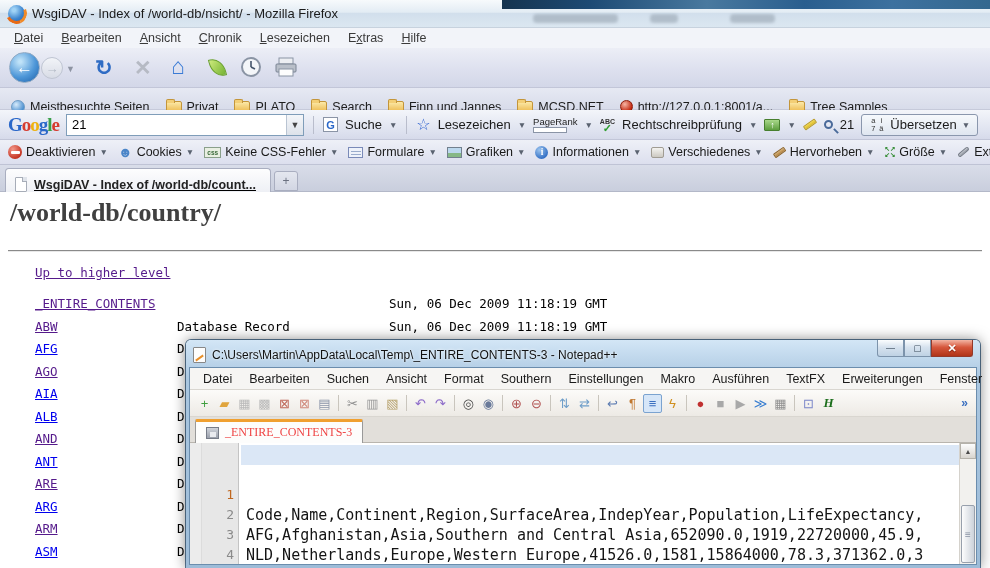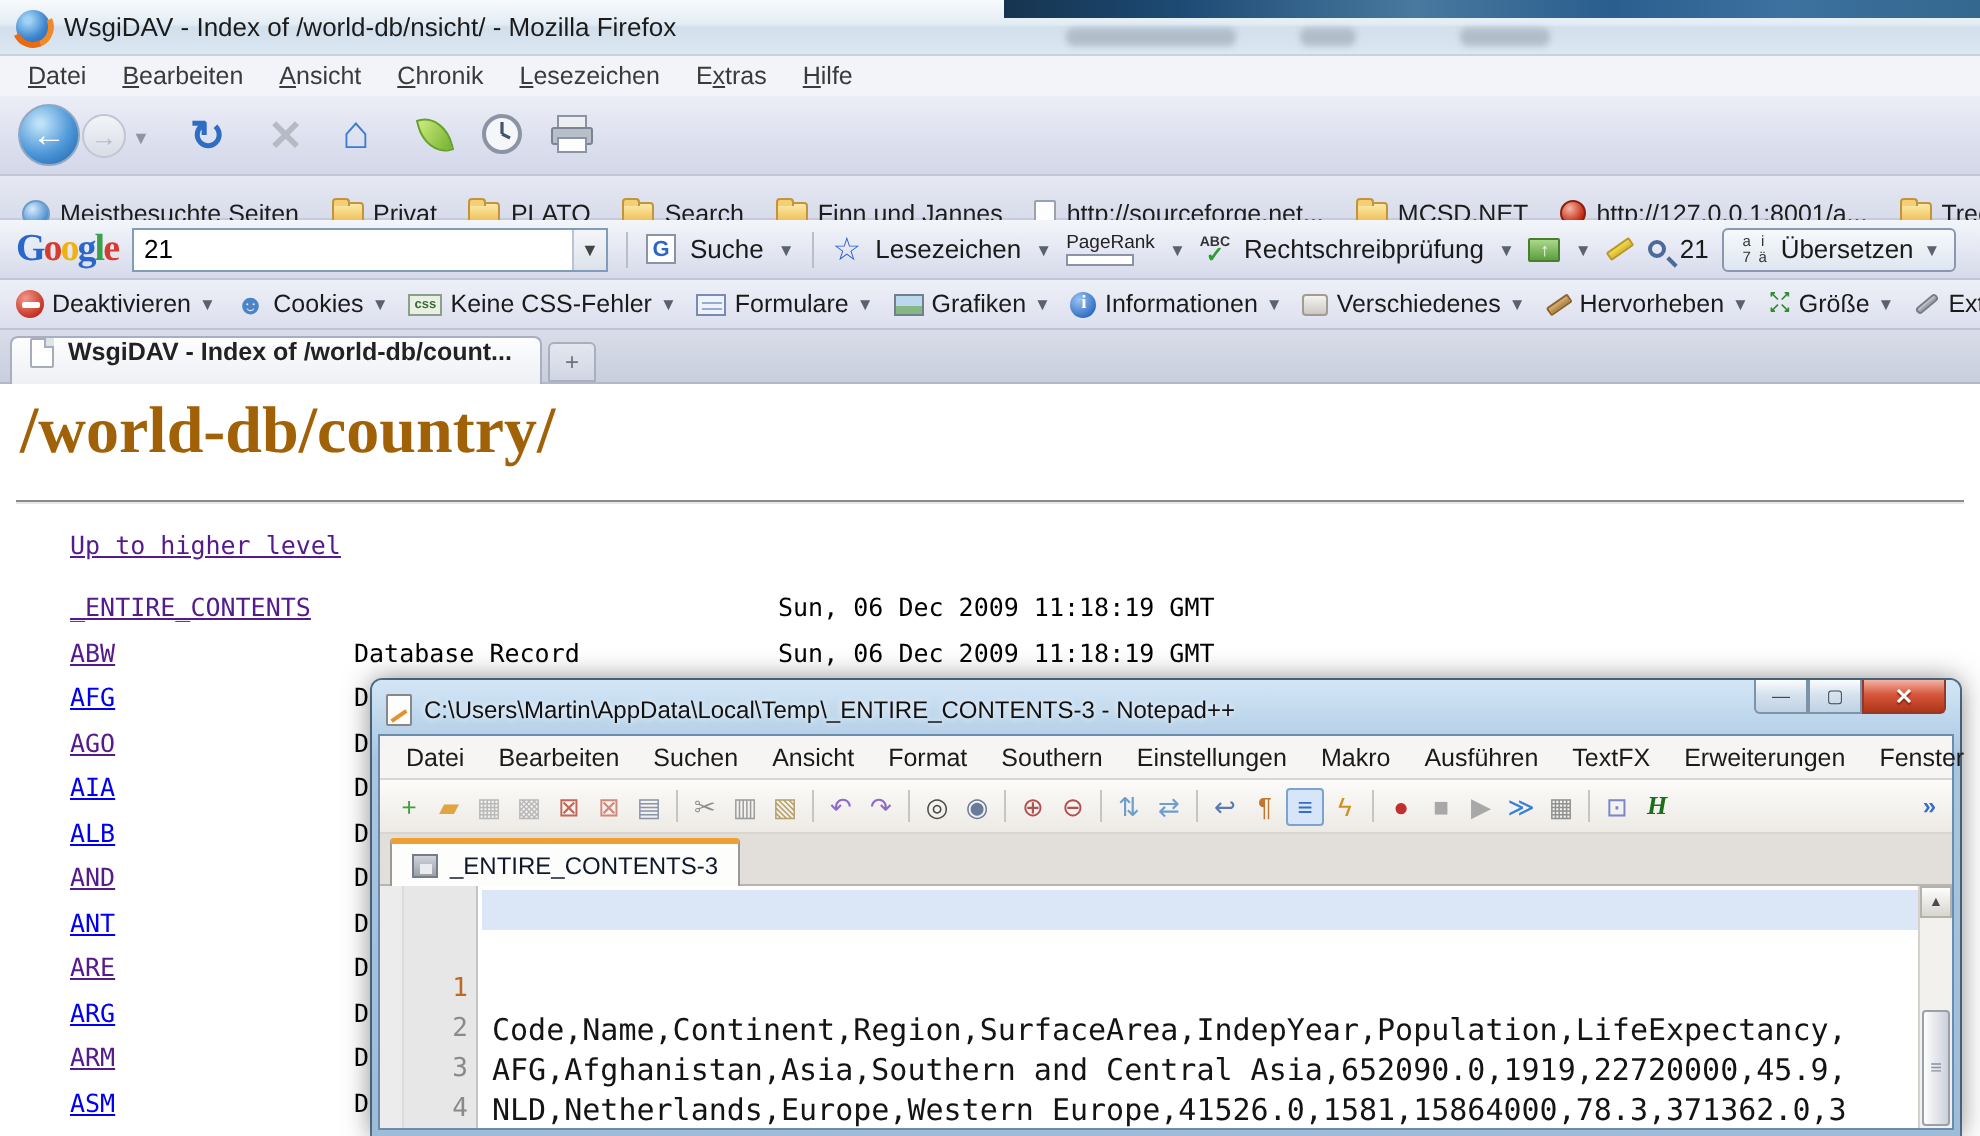--- a/index.html
+++ b/index.html
@@ -96,28 +96,28 @@
   .wd-images { width:15px; height:11px; border:1px solid #72808e; background:linear-gradient(#bcd8ee 55%,#86b886 55%); }
   .wd-info { width:13px; height:13px; border-radius:50%; background:radial-gradient(circle at 35% 30%,#9cc4ee,#2f6cc4 75%);
     color:#fff; font-family:"Liberation Serif",serif; font-size:9.5px; font-weight:bold; display:flex; align-items:center; justify-content:center; }
   .wd-misc { width:13px; height:11px; background:linear-gradient(#f4f3f0,#ccc9c2); border:1px solid #a09c93; border-radius:2px; }
   .wd-outline { width:13px; height:4.5px; background:linear-gradient(#d8b277,#b07f3e); border:1px solid #8d6428; transform:rotate(-35deg); border-radius:1px; }
   .wd-resize { display:flex; flex-direction:column; line-height:6.5px; font-size:6.5px; color:#2f8a2f; font-weight:bold; }
   .wd-tools { width:13px; height:4px; background:linear-gradient(#c9cdd4,#8c929c); border:1px solid #767c86; transform:rotate(-40deg); border-radius:2px; }
 
   .tabbar { left:0; top:165px; width:990px; height:27px; background:linear-gradient(#d9dde9,#c9cedd); border-bottom:1px solid #b3b8c8; }
   .ff-tab { left:5px; top:3px; height:24px; width:266px; background:linear-gradient(#fdfdfe,#eef0f5); border:1px solid #a9aec0;
-    border-bottom:none; border-radius:4px 4px 0 0; display:flex; align-items:flex-start; gap:7px; padding:0 9px; }
+    border-bottom:none; border-radius:4px 4px 0 0; display:flex; align-items:flex-end; gap:7px; padding:0 9px;text-decoration:underline; }
   .ff-tab-label { font-size:12.5px; font-weight:bold; color:#222; white-space:nowrap; overflow:hidden; }
   .newtab-btn { left:274px; top:6px; width:24px; height:20px; background:linear-gradient(#e4e7ef,#d2d6e3); border:1px solid #a9aec0;
     border-radius:3px 3px 0 0; color:#6b7180; font-size:12px; display:flex; align-items:center; justify-content:center; }
 
   
   .page { left:0; top:192px; width:990px; height:376px; background:#fff; }
-  .page h1 { position:absolute; left:10px; top:6px; font-family:"Liberation Serif",serif; font-size:33px; color:#a16207; letter-spacing:0; }
+  .page h1 { position:absolute; left:10px; top:6px; font-family:"Liberation Serif",serif; font-size:26px; color:#404040; letter-spacing:0; }
   .page hr { position:absolute; left:8px; top:58px; width:974px; border:none; border-top:1px solid #8a8a8a; border-bottom:1px solid #e8e8e8; }
   .mono { font-family:"DejaVu Sans Mono","Liberation Mono",monospace;margin-left:27px; }
   .uplink { position:absolute; left:8px; top:73px; font-size:12.5px; color:#551A8B; text-decoration:underline; }
   .dir-row { position:absolute; left:0; width:990px; height:22px; font-size:12.5px; }
   .dir-link { position:absolute; left:8px; text-decoration:underline; }
   .dir-link.visited { color:#551A8B; }
   .dir-link.unvisited { color:#0000EE; }
   .dir-type { position:absolute; left:150px; color:#000; }
   .dir-date { position:absolute; left:362px; color:#000; }
 
@@ -140,21 +140,21 @@
   .npp-menu-item { font-size:12.5px; color:#1a1a1a; padding:2px 7px; white-space:nowrap; }
   .npp-toolbar { height:27px; background:linear-gradient(#fcfbf9,#edeae5); border-bottom:1px solid #d9d6d0;
     display:flex; align-items:center; gap:1px; padding:0 5px; }
   .ticon { width:19px; height:19px; display:flex; align-items:center; justify-content:center; font-size:13px; border-radius:2px; flex:none; }
   .ticon.pressed { background:#d6e6f8; border:1px solid #7ba3d0; }
   .tsep { width:1px; height:16px; background:#c9c5bd; margin:0 3px; flex:none; }
   .tchev { margin-left:auto; color:#3a6fc0; font-size:12px; font-weight:bold; padding-right:3px; }
   .npp-tabbar { height:26px; background:#e2dfda; border-bottom:1px solid #b9b5ae; position:relative; }
   .npp-tab { position:absolute; left:5px; top:2px; height:24px; background:#fdfdfc; border:1px solid #999;
     border-bottom:none; border-radius:2px 2px 0 0; display:flex; align-items:center; gap:6px; padding:0 10px; border-top:3px solid #f0a030; }
-  .npp-tab-label { font-size:12px; color:#0f172a; white-space:nowrap; }
+  .npp-tab-label { font-size:12px; color:#ef4444; white-space:nowrap;font-family:Liberation Serif, serif; }
   .disk-ico { width:13px; height:12px; background:linear-gradient(#cfd3da,#9aa0ab); border:1px solid #767c88; position:relative; flex:none; }
   .disk-ico::after { content:""; position:absolute; left:2.5px; top:4.5px; width:6px; height:5px; background:#e9ebef; }
   .npp-editor { flex:1; background:#fff; display:flex; position:relative; overflow:hidden; }
   .gutter-bm { width:12px; background:#ececec; border-right:1px solid #dcdcdc; }
   .gutter-num { width:37px; background:#e7e7e7; border-right:1px solid #c4c4c4; }
   .ed-lines { position:absolute; left:0; top:0; right:17px; bottom:0; }
   .ed-line { position:absolute; left:0; right:0; height:20px; line-height:20px; white-space:pre; }
   .ed-line.current .ed-text-bg { background:#dbe7f6; }
   .ed-num { position:absolute; left:0; width:44px; text-align:right; color:#8a8a8a; font-size:13px;
     font-family:"DejaVu Sans Mono",monospace; }
@@ -226,24 +226,20 @@
     <span class="bm-ico ico-folder"></span>
     <span class="bm-label">PLATO</span>
   </span>
     <span class="bm-item">
     <span class="bm-ico ico-folder"></span>
     <span class="bm-label">Search</span>
   </span>
     <span class="bm-item">
     <span class="bm-ico ico-folder"></span>
     <span class="bm-label">Finn und Jannes</span>
-  </span>
-    <span class="bm-item">
-    <span class="bm-ico ico-page"></span>
-    <span class="bm-label">http://sourceforge.net...</span>
   </span>
     <span class="bm-item">
     <span class="bm-ico ico-folder"></span>
     <span class="bm-label">MCSD.NET</span>
   </span>
     <span class="bm-item">
     <span class="bm-ico ico-reddot"></span>
     <span class="bm-label">http://127.0.0.1:8001/a...</span>
   </span>
     <span class="bm-item">

